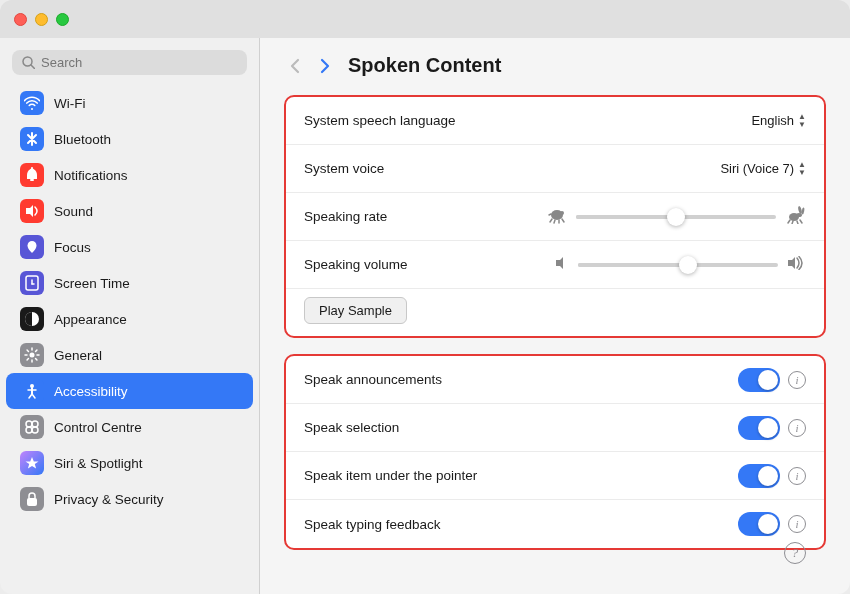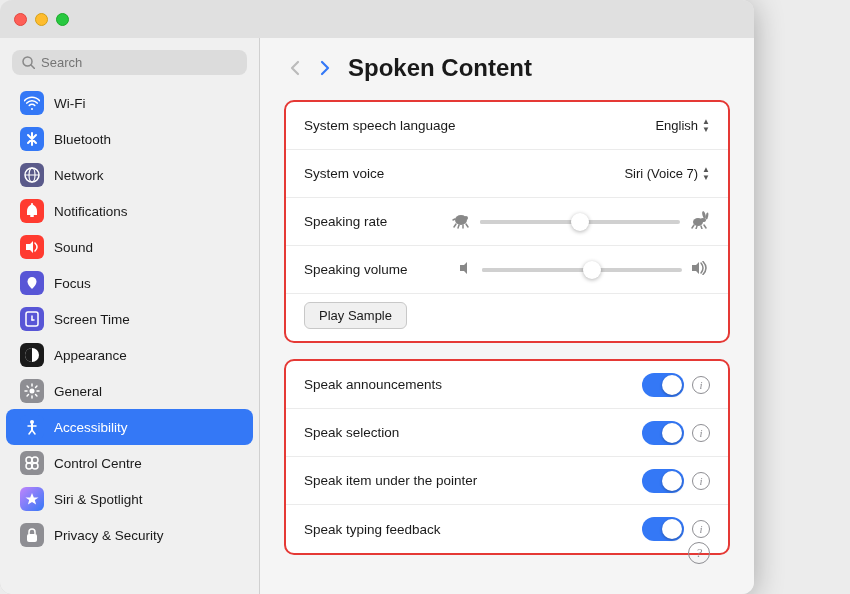--- a/index.html
+++ b/index.html
@@ -9,25 +9,25 @@
       background: #ececec;
       width: 850px;
       height: 594px;
       overflow: hidden;
       display: flex;
       border-radius: 12px;
     }
 
     
     .window {
-      width: 754px;
+      width: 850px;
       height: 594px;
       display: flex;
       flex-direction: column;
-      border-radius: 12px;
+      border-radius: 4px;
       overflow: hidden;
       box-shadow: 0 4px 30px rgba(0,0,0,0.3);
     }
 
     .titlebar {
       height: 38px;
       background: #e0e0e0;
       display: flex;
       align-items: center;
       padding: 0 14px;
@@ -141,21 +141,21 @@
       color: #3478f6;
       font-size: 18px;
       display: flex;
       align-items: center;
       justify-content: center;
       border-radius: 4px;
     }
     .nav-btn.disabled { color: #c0c0c0; cursor: default; }
 
     .detail-title {
-      font-size: 24px;
+      font-size: 20px;
       font-weight: 700;
       color: #1a1a1a;
       margin-left: 4px;
     }
 
     
     .card {
       background: #fff;
       border-radius: 10px;
       border: 2px solid #e53935;
@@ -366,30 +366,20 @@
             </div>
             <span>Wi-Fi</span>
           </div>
           <div class="sidebar-item">
             <div class="sidebar-icon" style="background: rgb(52, 120, 246);">
               <svg width="12" height="16" viewBox="0 0 12 16" fill="none">
                 <path d="M2 4L10 12M10 4L2 12M6 2V14" stroke="white" stroke-width="2" stroke-linecap="round"></path>
               </svg>
             </div>
             <span>Bluetooth</span>
-          </div>
-          <div class="sidebar-item">
-            <div class="sidebar-icon" style="background: rgb(90, 90, 138);">
-              <svg width="16" height="16" viewBox="0 0 16 16" fill="white">
-                <circle cx="8" cy="8" r="7" stroke="white" stroke-width="1.5" fill="none"></circle>
-                <ellipse cx="8" cy="8" rx="3" ry="7" stroke="white" stroke-width="1.2" fill="none"></ellipse>
-                <line x1="1" y1="8" x2="15" y2="8" stroke="white" stroke-width="1.2"></line>
-              </svg>
-            </div>
-            <span>Network</span>
           </div>
           <div class="sidebar-item">
             <div class="sidebar-icon" style="background: rgb(255, 59, 48);">
               <svg width="14" height="16" viewBox="0 0 14 16" fill="white">
                 <path d="M7 1C7 1 2 3 2 8V12H12V8C12 3 7 1 7 1Z"></path>
                 <rect x="5" y="12" width="4" height="2" rx="1"></rect>
                 <line x1="7" y1="0" x2="7" y2="2" stroke="white" stroke-width="1.5" stroke-linecap="round"></line>
               </svg>
             </div>
             <span>Notifications</span>

